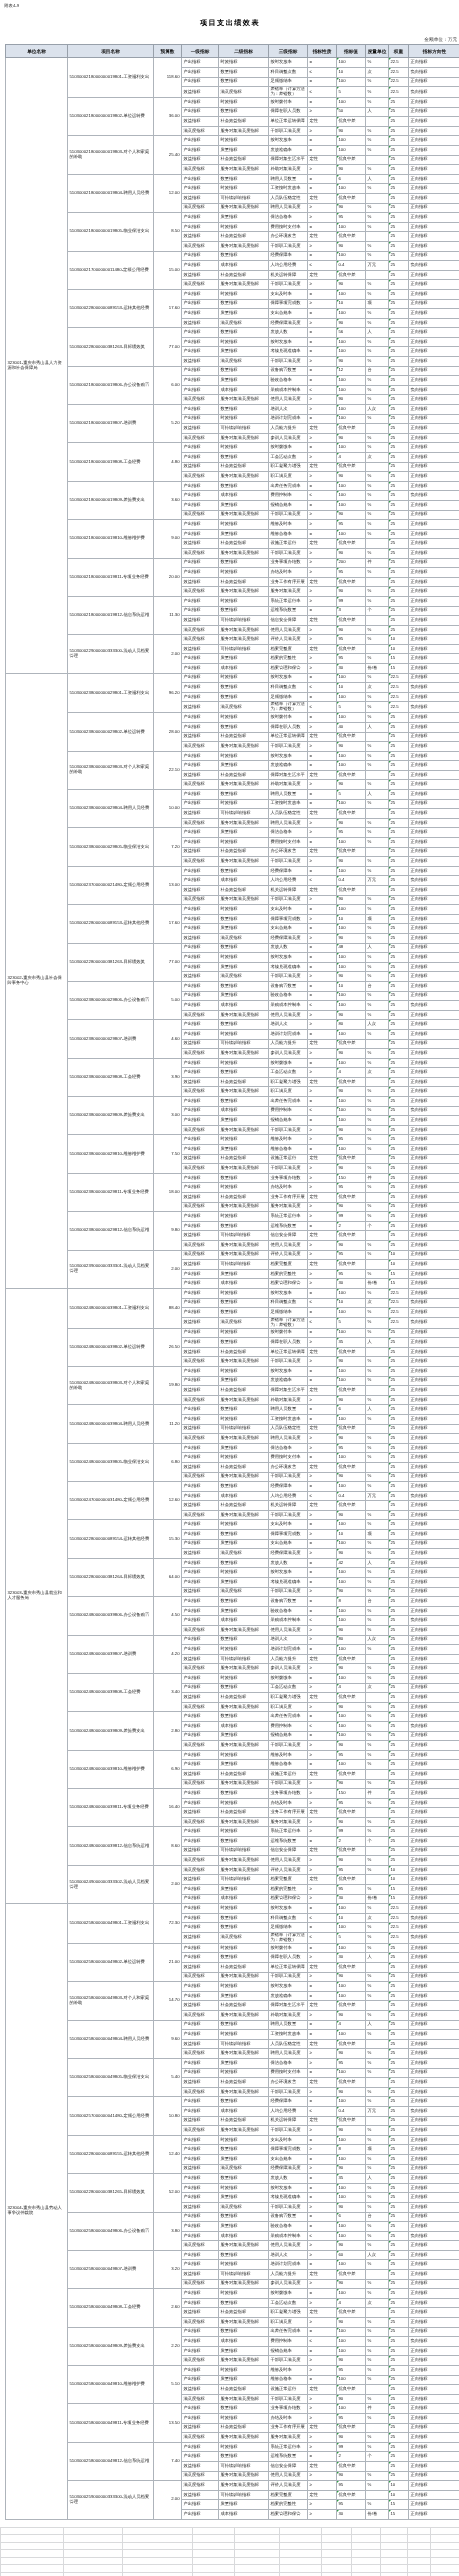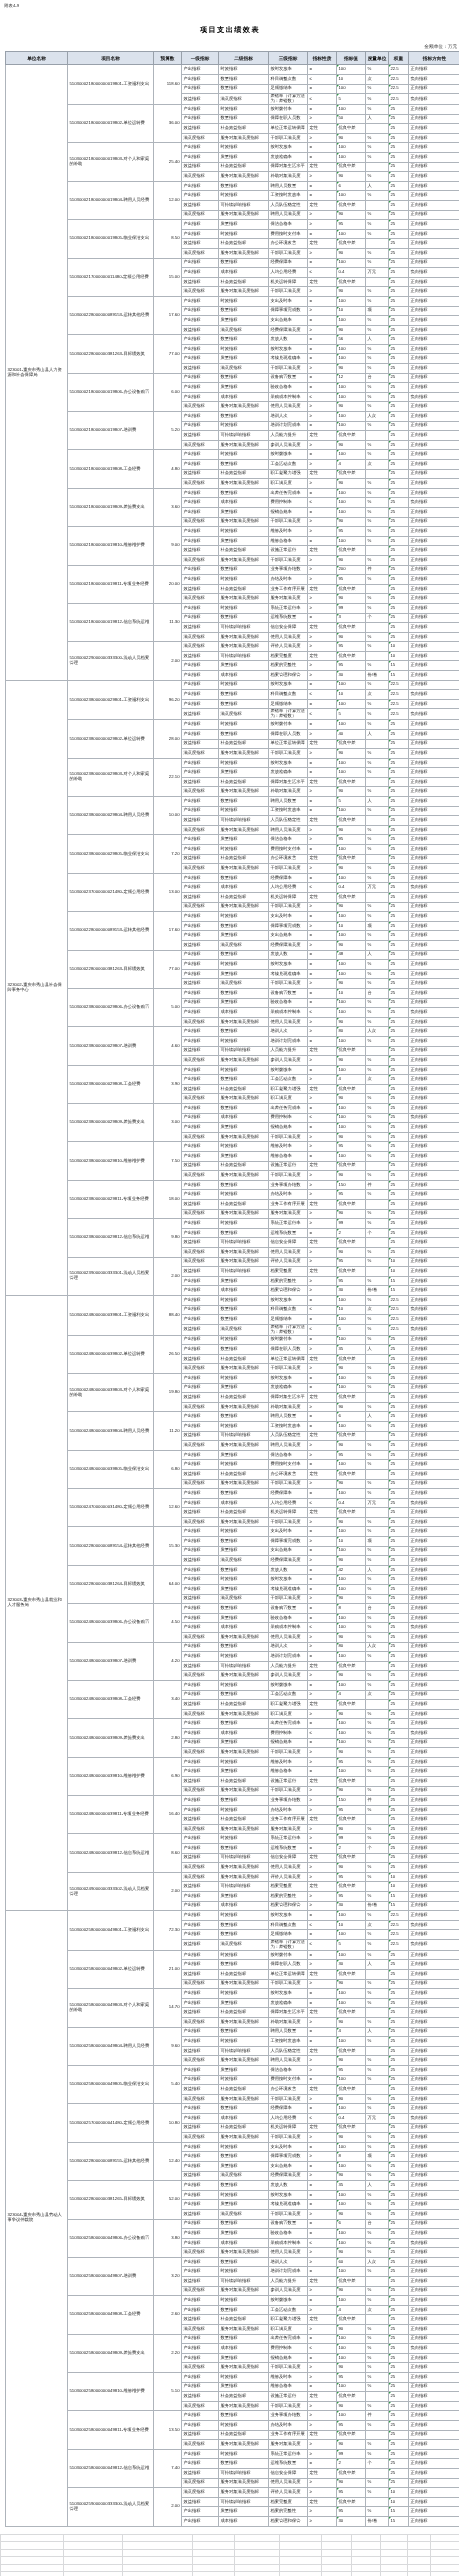--- a/index.html
+++ b/index.html
@@ -1,19 +1,19 @@
 <!DOCTYPE html>
 <html style="font-size:11.5px"><head>
 <meta charset="utf-8">
 <style>
   html,body{margin:0;padding:0;background:#ffffff;}
   body{width:460px;min-height:2576px;font-family:"Liberation Sans","DejaVu Sans",sans-serif;color:#222;}
   .sheet{position:relative;width:460px;}
   .corner-label{position:absolute;top:2.9px;left:4.3px;font-size:4.3px;color:#333;}
-  .doc-title{padding-top:25px;text-align:center;font-size:7.2px;font-weight:bold;letter-spacing:1.4px;color:#000;}
+  .doc-title{padding-top:18px;text-align:center;font-size:7.2px;font-weight:bold;letter-spacing:1.4px;color:#000;}
   .unit-note{text-align:right;font-size:4.7px;color:#333;padding:8px 2.9px 2.2px 0;}
   table.perf{border-collapse:collapse;table-layout:fixed;margin-left:5px;width:453px;border:0.7px solid #808790;}
   table.perf th{background:#dbe2ec;border:0.7px solid #98a0aa;font-size:4.7px;font-weight:bold;height:12.2px;padding:0 0.7px;text-align:center;color:#111;}
   table.perf td{border:0.7px solid #aeb4bb;font-size:4.3px;line-height:1.15;padding:0 1.4px;height:8.6px;vertical-align:middle;overflow:hidden;word-break:break-all;}
   td.num{text-align:right;}
   td.tri{position:relative;}
   td.tri::before{content:"";position:absolute;top:0;left:0;width:0;height:0;border-top:2.2px solid #2f9e44;border-right:2.2px solid transparent;}
   table.grid{border-collapse:collapse;table-layout:fixed;width:460px;margin-top:7.2px;}
   table.grid td{border:0.7px solid #d9dadc;height:6.5px;padding:0;}
 </style>

